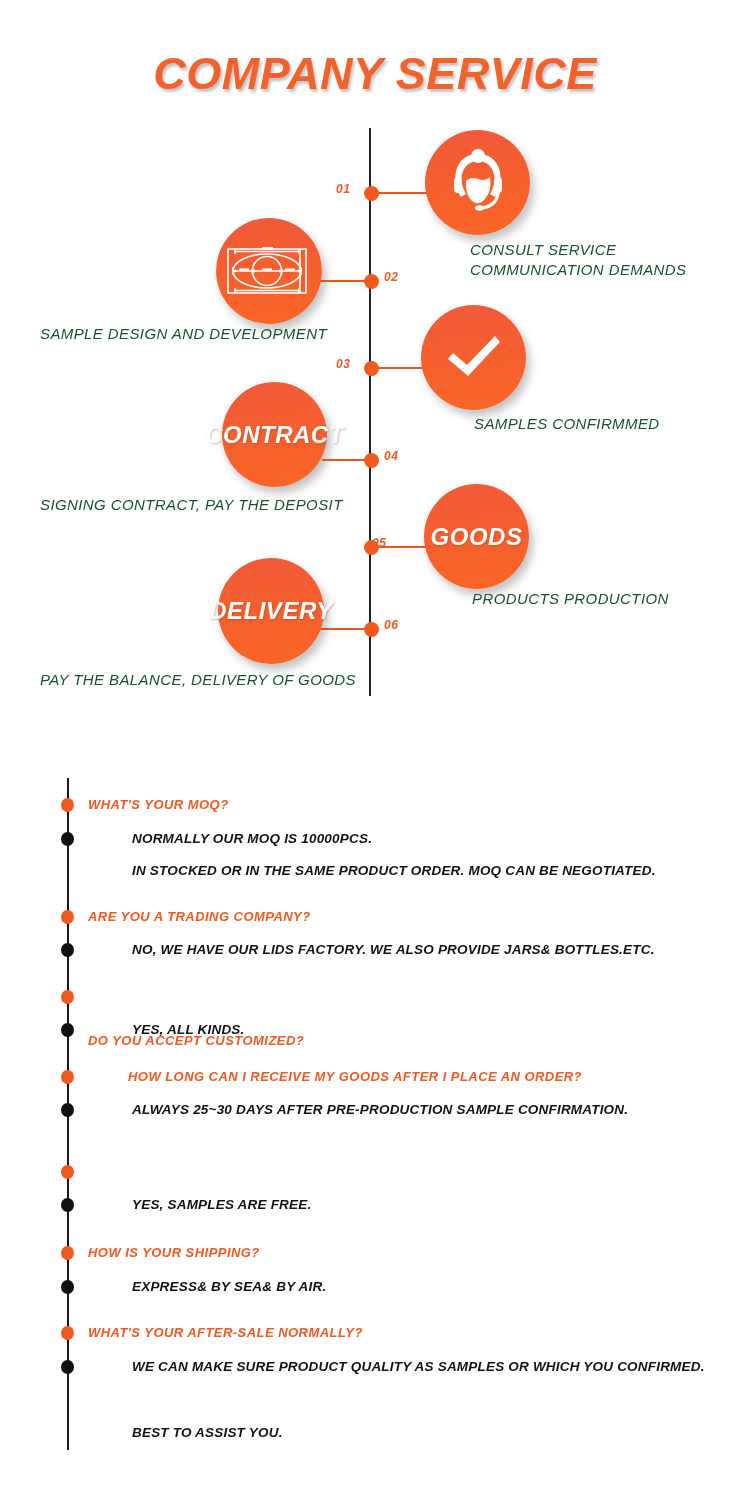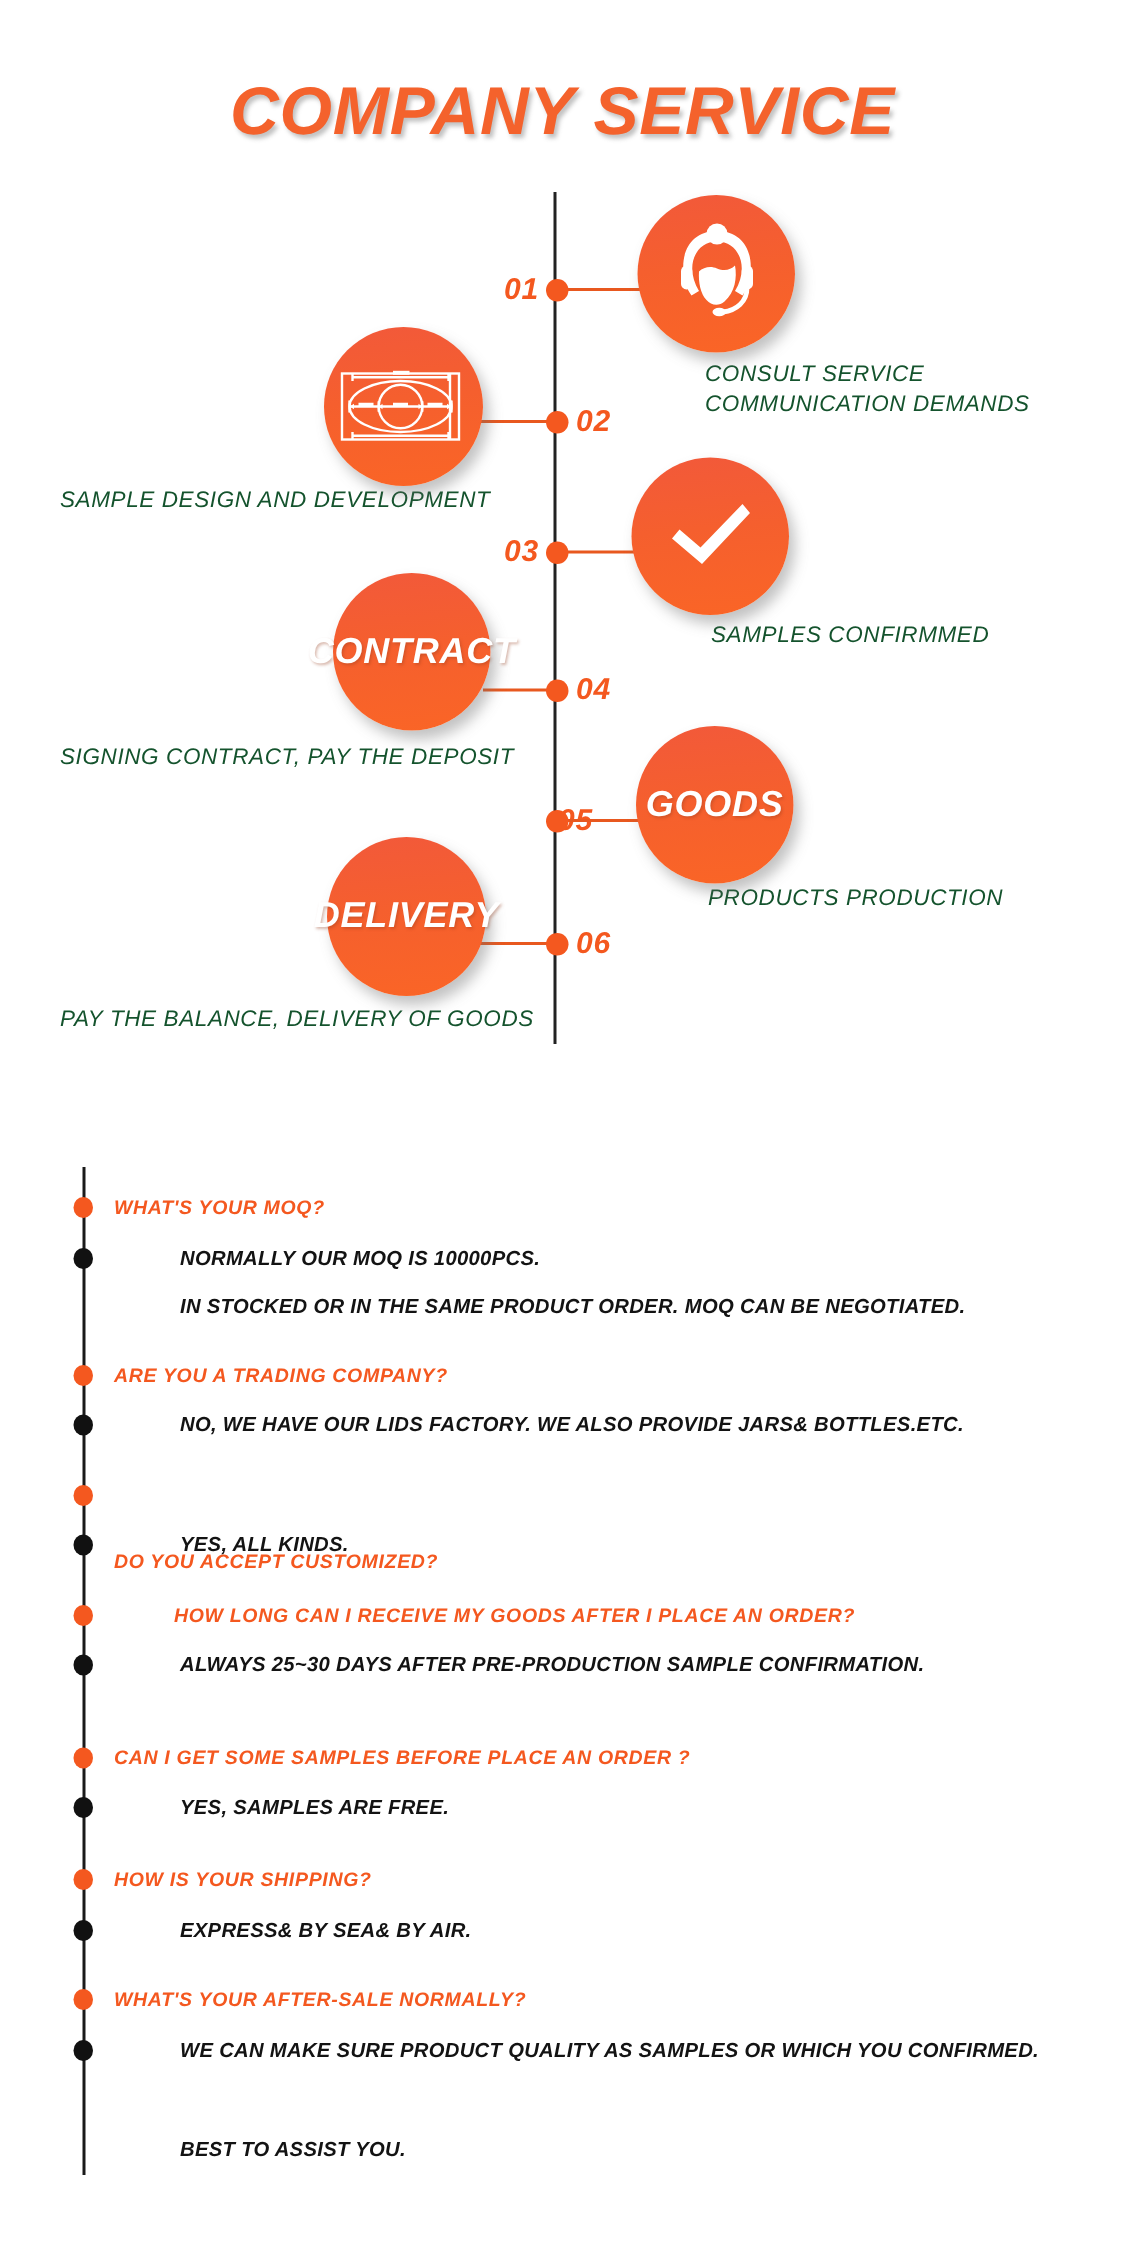--- a/index.html
+++ b/index.html
@@ -52,21 +52,21 @@
     width: 15px;
     height: 15px;
     border-radius: 50%;
     background: #f4581f;
     margin-left: -6px;
     margin-top: -7px;
     z-index: 5;
   }
   .tl-num {
     position: absolute;
-    font-size: 20px;
+    font-size: 12px;
     font-style: italic;
     font-weight: bold;
     color: #f4581f;
     letter-spacing: 0.5px;
   }
   .tl-connector {
     position: absolute;
     height: 1.5px;
     background: #e8581f;
     z-index: 1;
@@ -98,21 +98,21 @@
     color: #14532d;
     letter-spacing: 0.4px;
     white-space: nowrap;
     line-height: 20px;
   }
 
   
   #faq {
     position: absolute;
     top: 760px;
-    left: 0;
+    left: 12px;
     width: 728px;
     height: 720px;
   }
   .faq-axis {
     position: absolute;
     left: 55px;
     top: 18px;
     width: 1.6px;
     height: 672px;
     background: #1a1a1a;
@@ -304,21 +304,20 @@
   <div class="faq-q" style="top:229px;margin-top:44px;">DO YOU ACCEPT CUSTOMIZED?</div>
   <div class="faq-dot a" style="top:263px;"></div>
   <div class="faq-a" style="top:262px;">YES, ALL KINDS.</div>
 
   <div class="faq-dot q" style="top:310px;"></div>
   <div class="faq-q" style="top:309px;margin-left:40px;">HOW LONG CAN I RECEIVE MY GOODS  AFTER I PLACE AN ORDER?</div>
   <div class="faq-dot a" style="top:343px;"></div>
   <div class="faq-a" style="top:342px;">ALWAYS 25~30 DAYS AFTER PRE-PRODUCTION SAMPLE CONFIRMATION.</div>
 
   <div class="faq-dot q" style="top:405px;"></div>
-  <div class="faq-q" style="top:404px;">CAN I GET SOME SAMPLES BEFORE PLACE AN ORDER ?</div>
   <div class="faq-dot a" style="top:438px;"></div>
   <div class="faq-a" style="top:437px;">YES, SAMPLES ARE FREE.</div>
 
   <div class="faq-dot q" style="top:486px;"></div>
   <div class="faq-q" style="top:485px;">HOW IS YOUR SHIPPING?</div>
   <div class="faq-dot a" style="top:520px;"></div>
   <div class="faq-a" style="top:519px;">EXPRESS&amp; BY SEA&amp; BY AIR.</div>
 
   <div class="faq-dot q" style="top:566px;"></div>
   <div class="faq-q" style="top:565px;">WHAT'S YOUR AFTER-SALE NORMALLY?</div>

